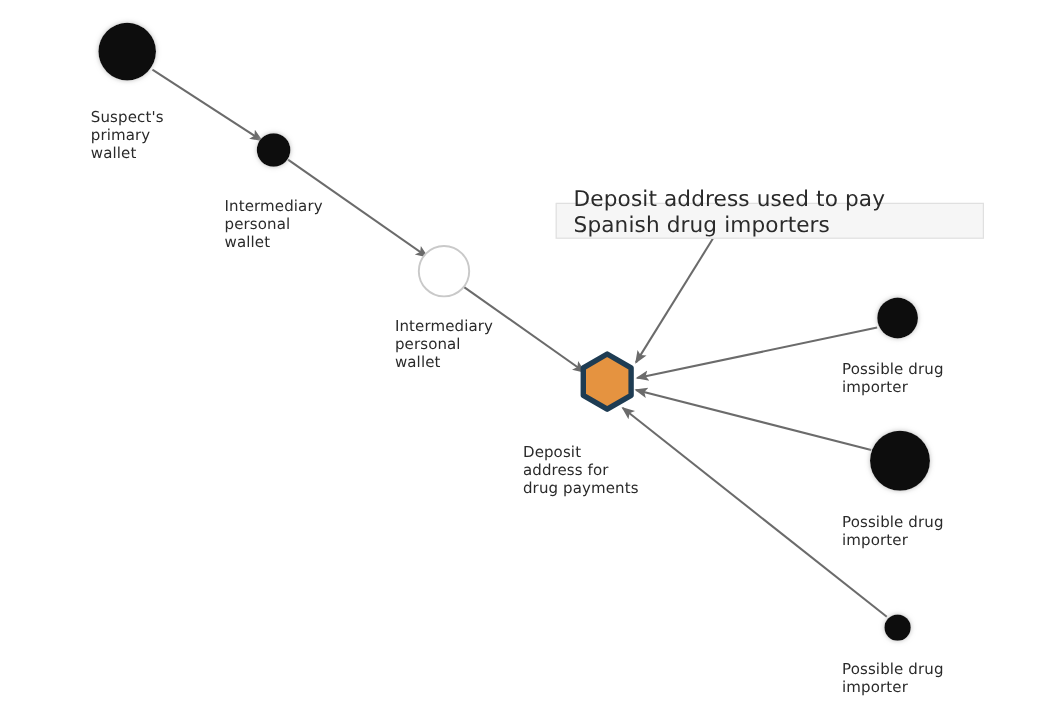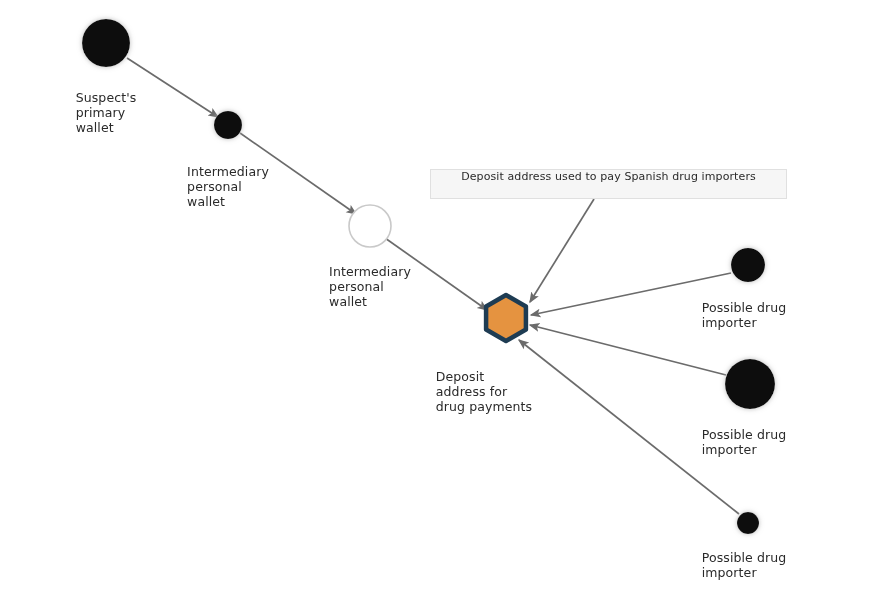--- a/index.html
+++ b/index.html
@@ -36,27 +36,28 @@
     white-space: pre-line;
     letter-spacing: 0.1px;
     user-select: none;
   }
   .tooltip-box {
     position: absolute;
     background: #f6f6f6;
     border: 1px solid #e0e0e0;
     box-sizing: border-box;
     display: flex;
-    align-items: flex-start;
+    align-items: flex-end;
     justify-content: center;
     font-family: "DejaVu Sans", sans-serif;
-    font-size: 11px;
+    font-size: 18px;
     color: #2a2a2a;
     padding: 0 14px;
     letter-spacing: 0.1px;
+    margin-left: 33px;
   }
 </style>
 </head>
 <body>
 
 <div id="canvas">
 
   <svg id="graph-svg" viewBox="0 0 875 606" xmlns="http://www.w3.org/2000/svg">
     <defs>
       <marker id="arrowhead" markerWidth="7" markerHeight="7" refX="5.6" refY="3" orient="auto" markerUnits="strokeWidth">

